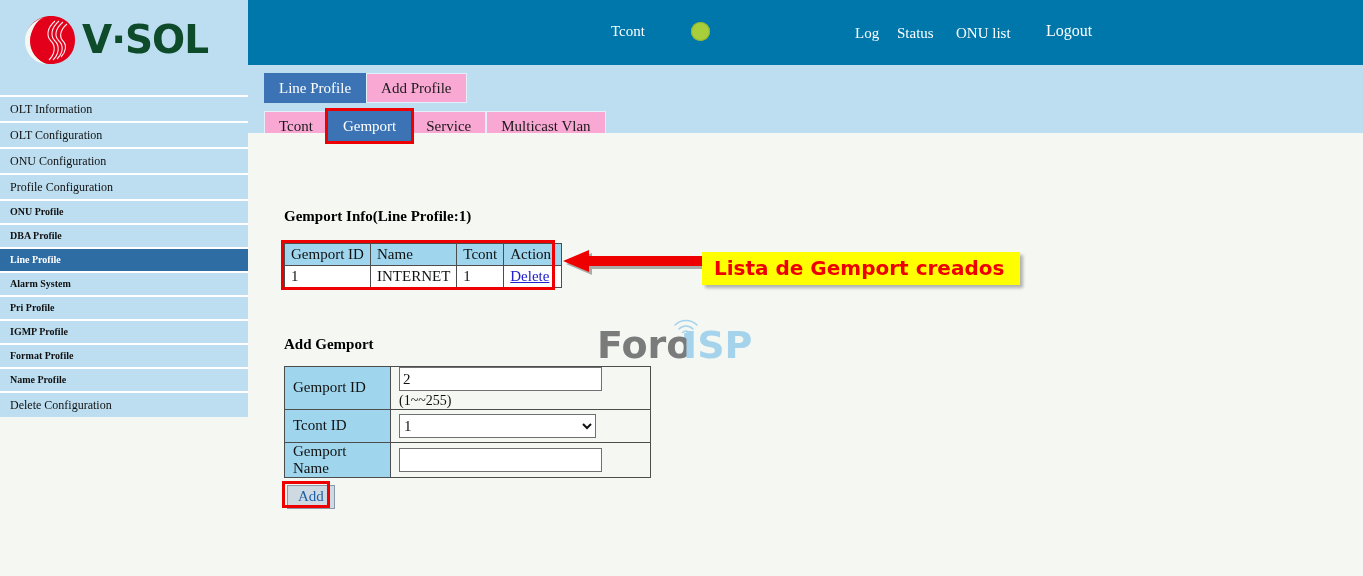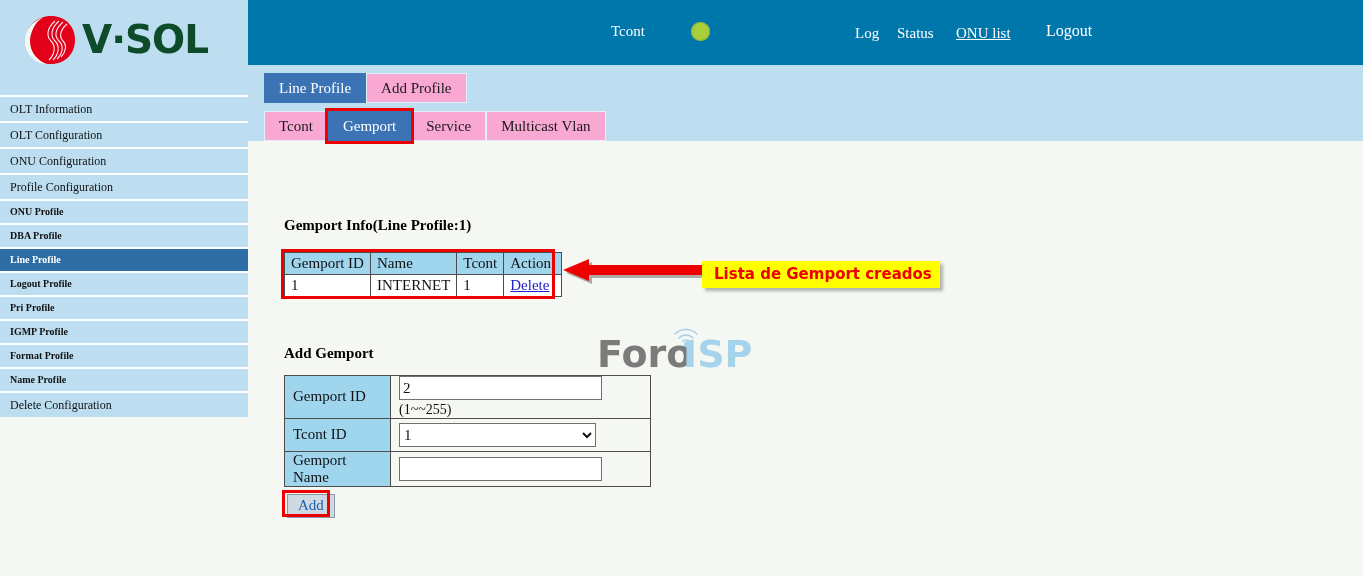--- a/index.html
+++ b/index.html
@@ -37,21 +37,21 @@
     color: #ffffff;
     font-family: "Liberation Serif", serif;
     font-size: 15px;
     line-height: 1;
     white-space: nowrap;
     cursor: pointer;
   }
   #save-link      { left: 611px; top: 24px; }
   #log-link       { left: 855px; top: 26px; }
   #status-link    { left: 897px; top: 26px; }
-  #onulist-link   { left: 956px; top: 26px; text-decoration: underline; }
+  #onulist-link   { left: 956px; top: 26px; }
   #logout-link    { left: 1046px; top: 23px; font-size: 16px; }
   #status-indicator {
     position: absolute;
     left: 691px;
     top: 22px;
     width: 19px;
     height: 19px;
     border-radius: 50%;
     background: #a8ce3c;
     box-shadow: inset 0 0 0 1px #8fb52e;
@@ -171,21 +171,21 @@
     outline: 3px solid #ee0000;
     outline-offset: 0px;
     z-index: 3;
     position: relative;
   }
 
   
   #panel {
     position: absolute;
     left: 0;
-    top: 77px;
+    top: 68px;
     width: 1115px;
     height: 420px;
     background: #f4f7f2;
   }
   .section-title {
     position: absolute;
     font-family: "Liberation Serif", serif;
     font-weight: bold;
     font-size: 15px;
     color: #000;
@@ -240,24 +240,24 @@
     left: 315px;
     top: 117px;
     width: 145px;
     height: 28px;
   }
   #callout-box {
     position: absolute;
     left: 454px;
     top: 119px;
     background: #ffff00;
-    padding: 4px 8px 5px 12px;
+    padding: 4px 16px 5px 12px;
     font-family: "DejaVu Sans", sans-serif;
     font-weight: bold;
-    font-size: 15px;
+    font-size: 20px;
     color: #ee0000;
     white-space: nowrap;
     box-shadow: 3px 3px 3px rgba(0,0,0,0.28);
   }
 
   
   #watermark {
     position: absolute;
     left: 347px;
     top: 180px;
@@ -373,21 +373,21 @@
 <div class="hdr-link" id="logout-link">Logout</div>
 
 <div id="sidebar">
     <div class="menu-item"><span>OLT Information</span></div>
     <div class="menu-item"><span>OLT Configuration</span></div>
     <div class="menu-item"><span>ONU Configuration</span></div>
     <div class="menu-item"><span>Profile Configuration</span></div>
     <div class="menu-item sub"><span>ONU Profile</span></div>
     <div class="menu-item sub"><span>DBA Profile</span></div>
     <div class="menu-item sub active"><span>Line Profile</span></div>
-    <div class="menu-item sub"><span>Logout Profile</span></div>
+    <div class="menu-item sub"><span>Alarm System</span></div>
     <div class="menu-item sub"><span>Pri Profile</span></div>
     <div class="menu-item sub"><span>IGMP Profile</span></div>
     <div class="menu-item sub"><span>Format Profile</span></div>
     <div class="menu-item sub"><span>Name Profile</span></div>
     <div class="menu-item"><span>Delete Configuration</span></div>
   </div>
 
 <div id="content">
   <div id="content-topstrip"></div>
 

